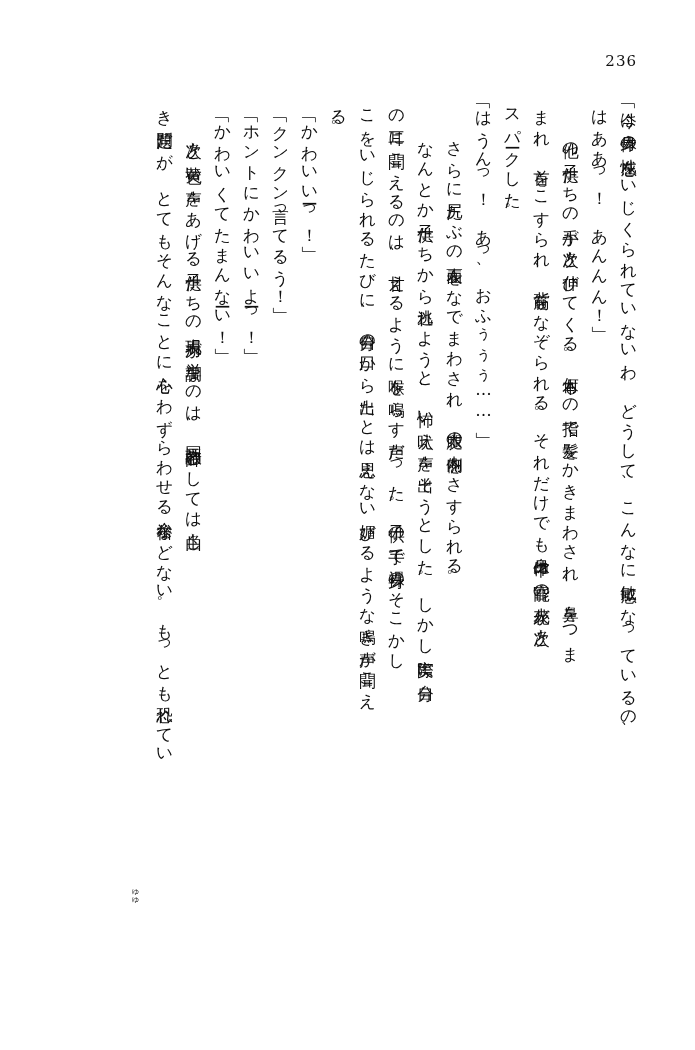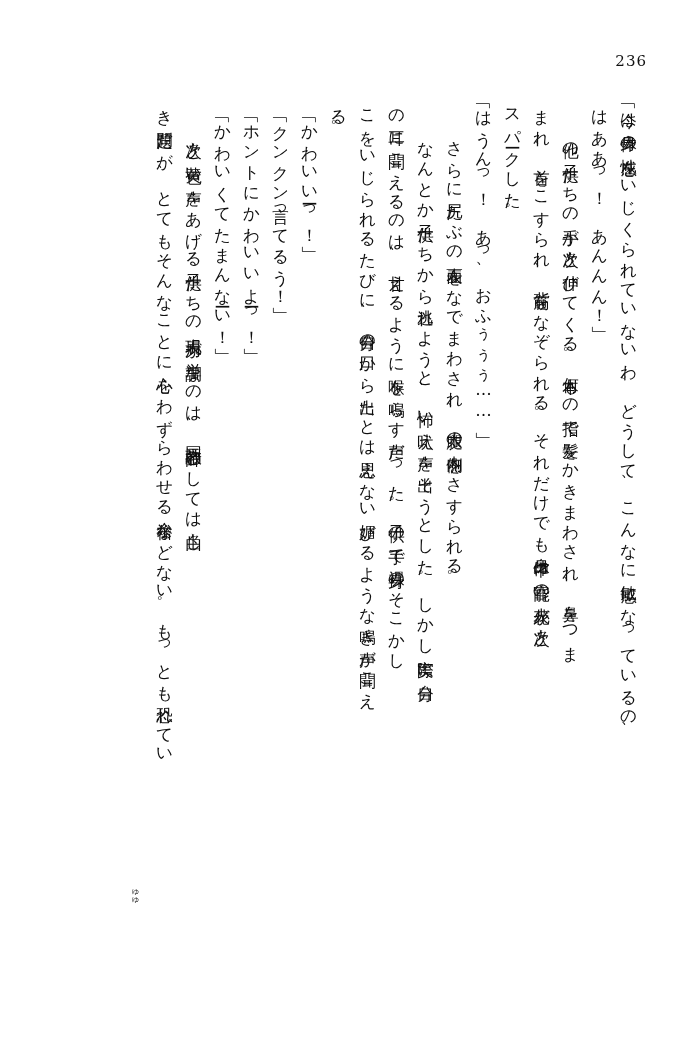--- a/index.html
+++ b/index.html
@@ -12,21 +12,21 @@
     width: 695px;
     height: 1050px;
     background: #ffffff;
     overflow: hidden;
     font-family: "DejaVu Serif", "Liberation Serif", serif;
     color: #111111;
   }
   .page-number {
     position: absolute;
     top: 52px;
-    right: 48px;
+    right: 58px;
     font-size: 15px;
     letter-spacing: 1px;
     color: #111111;
     font-family: "DejaVu Serif", "Liberation Serif", serif;
   }
   .body-text {
     position: absolute;
     top: 98px;
     right: 52px;
     left: 52px;

